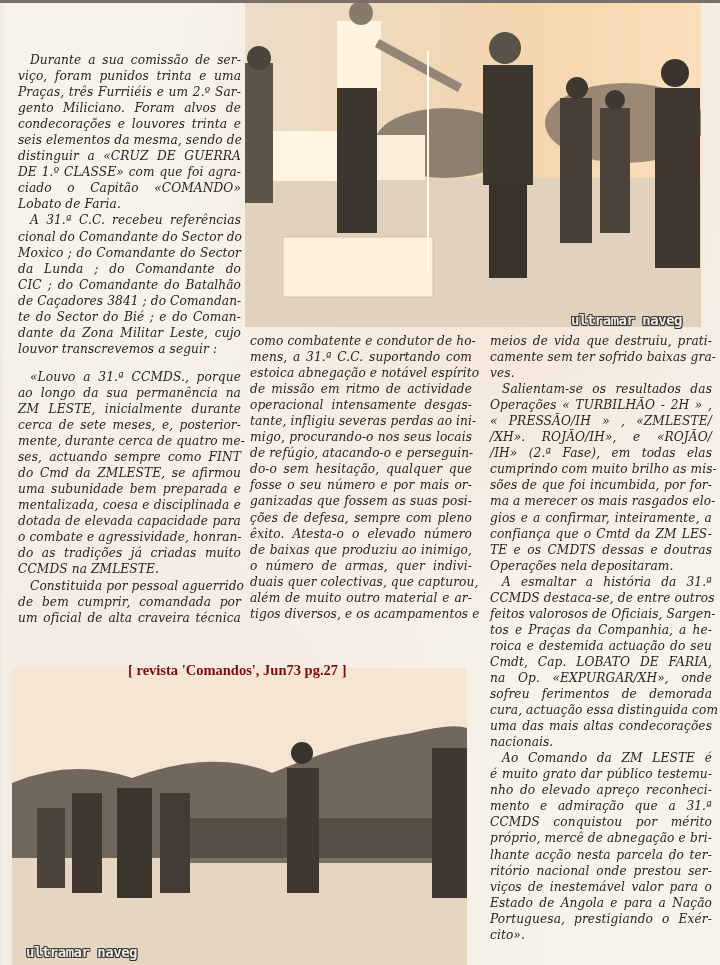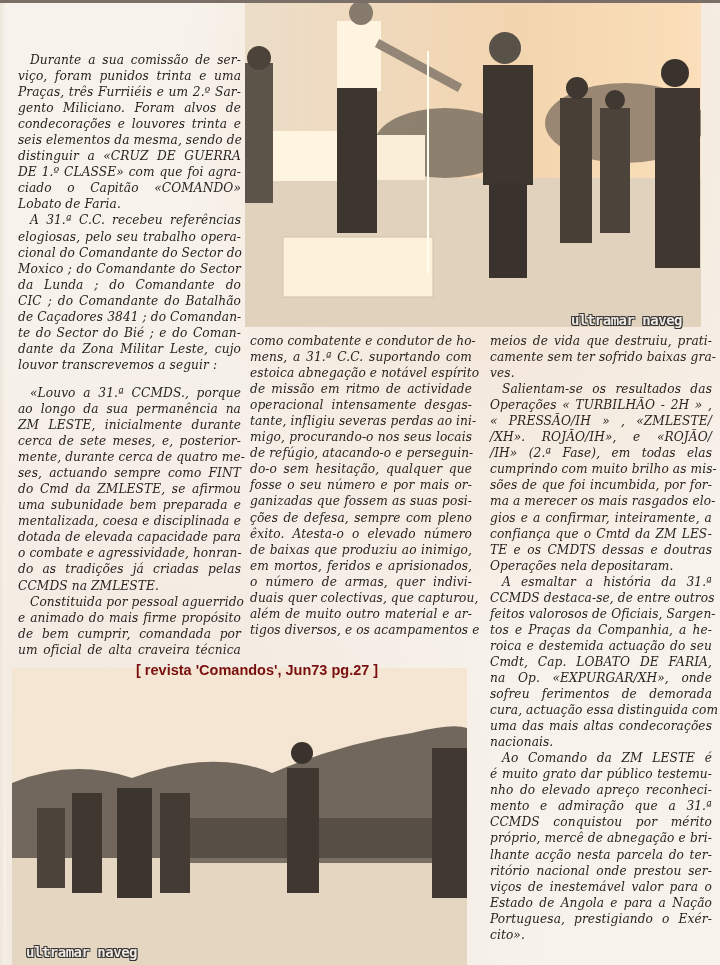--- a/index.html
+++ b/index.html
@@ -48,22 +48,22 @@
     font-weight: bold; font-size: 14px;
     color: #efe9e2;
     text-shadow: -1px -1px 0 #333, 1px -1px 0 #333, -1px 1px 0 #333, 1px 1px 0 #333;
     letter-spacing: -0.5px;
   }
   #wm-top { left: 571px; top: 312px; }
   #wm-bottom { left: 26px; top: 944px; }
 
   .caption {
     position: absolute; left: 128px; top: 662px;
-    font-family: Liberation Sans, sans-serif; font-weight: bold;
-    font-size: 14.5px; color: #7a0f10; margin-left: 8px;
+    font-family: Liberation Serif, serif; font-weight: bold;
+    font-size: 14.5px; color: #7a0f10;
   }
   .left-edge { position:absolute; left:0; top:0; width:6px; height:965px; background:linear-gradient(90deg,#ede6dc,#f7f2eb); }
 </style>
 </head>
 <body>
 
 <div class="page-bg"></div>
 <div class="left-edge"></div>
 <div class="top-strip"></div>
 
@@ -140,64 +140,61 @@
     <span class="line">viço, foram punidos trinta e uma</span>
     <span class="line">Praças, três Furriiéis e um 2.º Sar-</span>
     <span class="line">gento Miliciano. Foram alvos de</span>
     <span class="line">condecorações e louvores trinta e</span>
     <span class="line">seis elementos da mesma, sendo de</span>
     <span class="line">distinguir a «CRUZ DE GUERRA</span>
     <span class="line">DE 1.º CLASSE» com que foi agra-</span>
     <span class="line">ciado o Capitão «COMANDO»</span>
     <span class="line last">Lobato de Faria.</span>
     <span class="line indent">A 31.ª C.C. recebeu referências</span>
-    <span class="line">elogiosas, pelo seu trabalho opera-</span>
     <span class="line">cional do Comandante do Sector do</span>
     <span class="line">Moxico ; do Comandante do Sector</span>
     <span class="line">da Lunda ; do Comandante do</span>
     <span class="line">CIC ; do Comandante do Batalhão</span>
     <span class="line">de Caçadores 3841 ; do Comandan-</span>
     <span class="line">te do Sector do Bié ; e do Coman-</span>
     <span class="line">dante da Zona Militar Leste, cujo</span>
     <span class="line last">louvor transcrevemos a seguir :</span>
     <span class="gap" style="display: block;"></span>
     <span class="line indent">«Louvo a 31.ª CCMDS., porque</span>
     <span class="line">ao longo da sua permanência na</span>
     <span class="line">ZM LESTE, inicialmente durante</span>
     <span class="line">cerca de sete meses, e, posterior-</span>
     <span class="line">mente, durante cerca de quatro me-</span>
     <span class="line">ses, actuando sempre como FINT</span>
     <span class="line">do Cmd da ZMLESTE, se afirmou</span>
     <span class="line">uma subunidade bem preparada e</span>
     <span class="line">mentalizada, coesa e disciplinada e</span>
     <span class="line">dotada de elevada capacidade para</span>
     <span class="line">o combate e agressividade, honran-</span>
-    <span class="line">do as tradições já criadas pelas</span>
+    <span class="line">do as tradições já criadas muito</span>
     <span class="line last">CCMDS na ZMLESTE.</span>
     <span class="line indent">Constituida por pessoal aguerrido</span>
-    <span class="line">e animado do mais firme propósito</span>
     <span class="line">de bem cumprir, comandada por</span>
     <span class="line">um oficial de alta craveira técnica</span>
   </div>
 <div class="col" id="col2">
     <span class="line">como combatente e condutor de ho-</span>
     <span class="line">mens, a 31.ª C.C. suportando com</span>
     <span class="line">estoica abnegação e notável espírito</span>
     <span class="line">de missão em ritmo de actividade</span>
     <span class="line">operacional intensamente desgas-</span>
     <span class="line">tante, infligiu severas perdas ao ini-</span>
     <span class="line">migo, procurando-o nos seus locais</span>
     <span class="line">de refúgio, atacando-o e perseguin-</span>
     <span class="line">do-o sem hesitação, qualquer que</span>
     <span class="line">fosse o seu número e por mais or-</span>
     <span class="line">ganizadas que fossem as suas posi-</span>
     <span class="line">ções de defesa, sempre com pleno</span>
     <span class="line">êxito. Atesta-o o elevado número</span>
     <span class="line">de baixas que produziu ao inimigo,</span>
-    <span class="line">em mortos, feridos e aprisionados,</span>
     <span class="line">o número de armas, quer indivi-</span>
     <span class="line">duais quer colectivas, que capturou,</span>
     <span class="line">além de muito outro material e ar-</span>
     <span class="line">tigos diversos, e os acampamentos e</span>
   </div>
 <div class="col" id="col3">
     <span class="line">meios de vida que destruiu, prati-</span>
     <span class="line">camente sem ter sofrido baixas gra-</span>
     <span class="line last">ves.</span>
     <span class="line indent">Salientam-se os resultados das</span>

